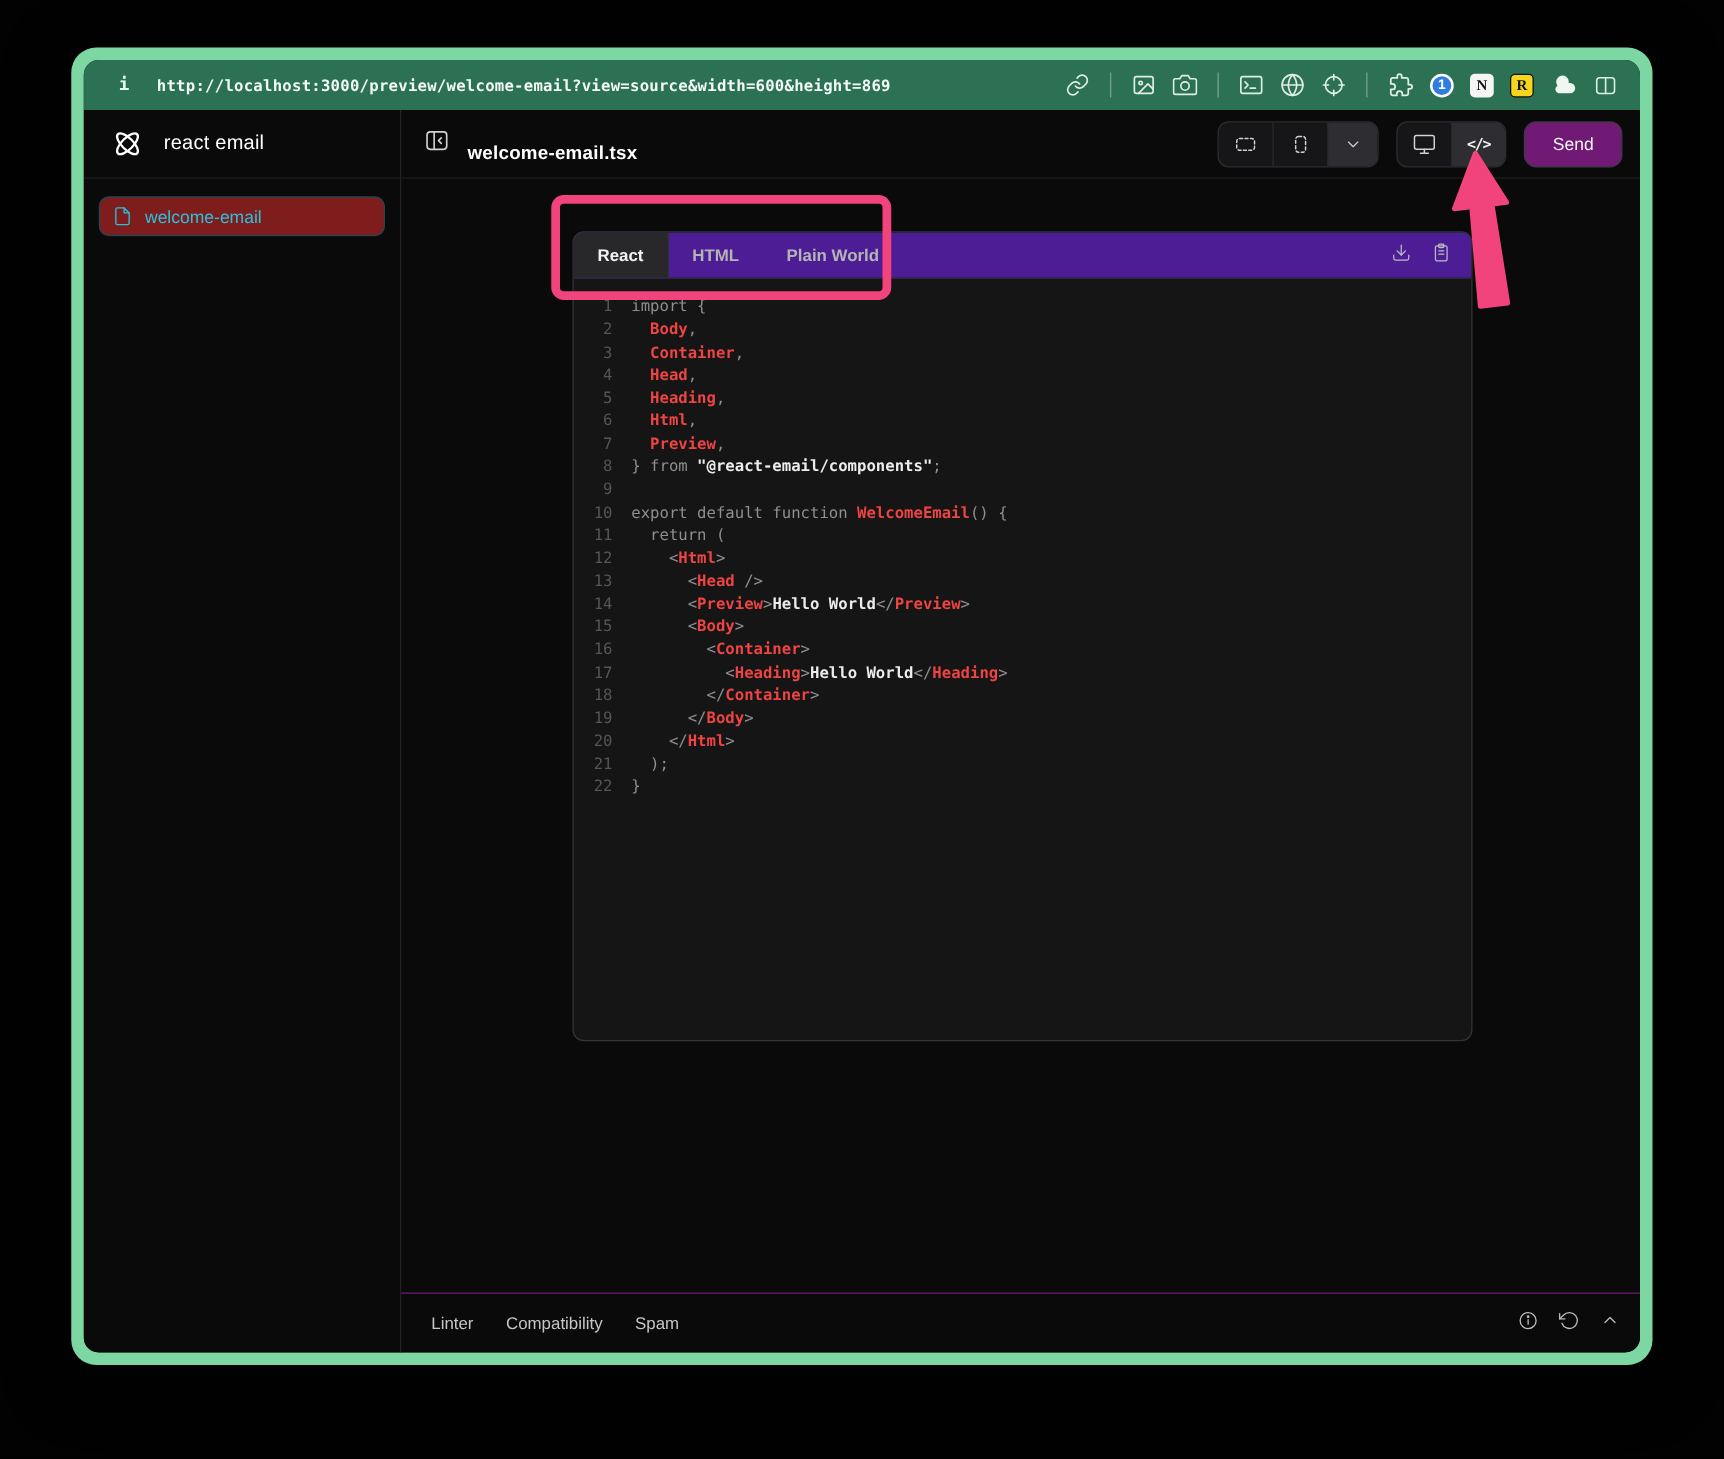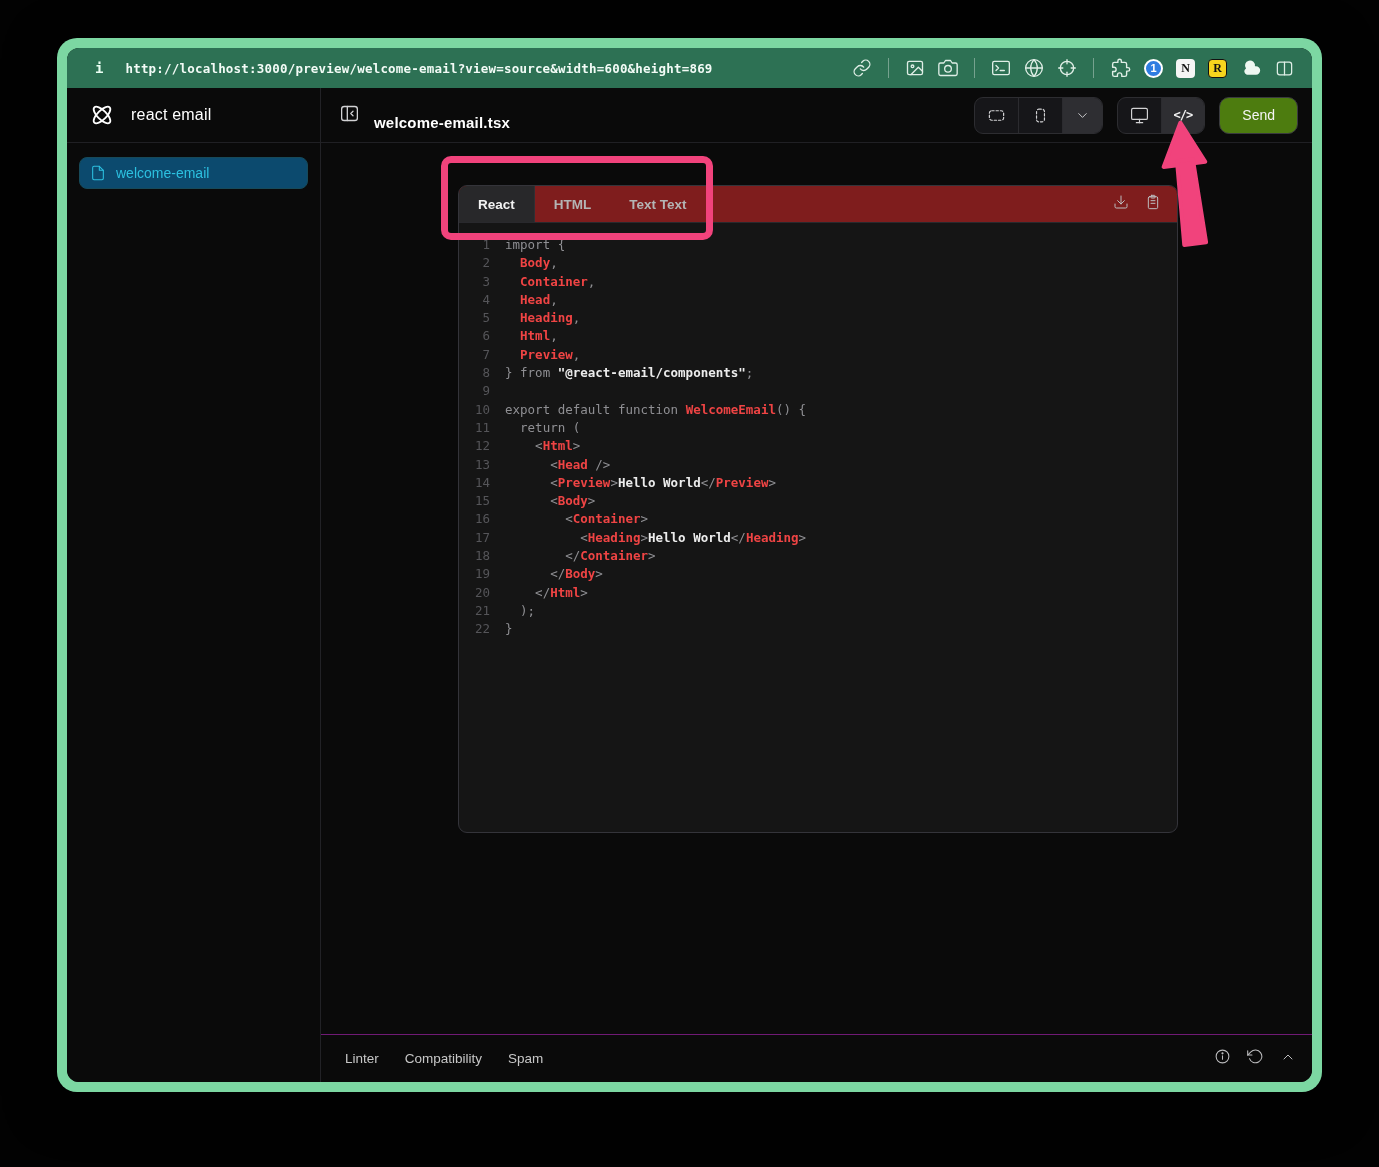--- a/index.html
+++ b/index.html
@@ -34,45 +34,45 @@
 
   .sidebar { width:254px; flex:0 0 auto; border-right:1px solid #222226; display:flex; flex-direction:column; }
   .logo-row { height:55px; display:flex; align-items:center; gap:16px; padding:0 22px;
               border-bottom:1px solid #202024; }
   .logo-text { color:#fff; font-size:16px; font-weight:500; letter-spacing:.2px; }
   .nav { padding:14px 12px; display:flex; flex-direction:column; gap:4px; }
   .nav-row { height:32px; display:flex; align-items:center; gap:10px; padding:0 10px;
              border-radius:8px; cursor:default; }
   .nav-row .lbl { font-size:14px; color:#d6d6d6; font-weight:500; }
   .nav-row .spacer { flex:1; }
-  .nav-row.selected { background:#0c4a6e; border:1px solid #174a5a; }
+  .nav-row.selected { background:#7f1d1d; border:1px solid #174a5a; }
   .nav-row.selected .lbl { color:#2cc0e0; }
 
   .main { flex:1; display:flex; flex-direction:column; min-width:0; }
   .app-header { height:55px; flex:0 0 auto; display:flex; align-items:center;
                 border-bottom:1px solid #202024; padding:0 14px 0 18px; }
   .doc-title { color:#fff; font-size:15px; font-weight:600; margin-left:14px; letter-spacing:.2px;margin-top:15px; }
   .header-right { margin-left:auto; display:flex; align-items:center; gap:14px; }
   .btn-group { display:flex; align-items:stretch; height:37px; background:#161619;
                border:1px solid #2d2d31; border-radius:9px; overflow:hidden; }
   .seg { display:flex; align-items:center; justify-content:center; padding:0 12px; color:#d6d6d6; }
   .seg + .seg { border-left:1px solid #2b2b2f; }
   .seg.lit { background:#2e2e32; }
   .code-glyph { font:bold 12px "DejaVu Sans Mono", monospace; color:#f2f2f2; letter-spacing:-1px; }
-  .send-btn { height:37px; padding:0 22px; background:#4d7c0f; border:1px solid #3a3a3f;
+  .send-btn { height:37px; padding:0 22px; background:#701a75; border:1px solid #3a3a3f;
               border-radius:10px; color:#f5f5f5; font-size:14px; font-weight:500;
               display:flex; align-items:center; cursor:pointer; font-family:inherit; }
 
   .content { flex:1; position:relative; min-height:0; }
 
   
   .code-panel { position:absolute; left:137px; top:42px; width:720px; height:648px;
                 background:#151515; border:1px solid #34343a; border-radius:9px;
                 display:flex; flex-direction:column; overflow:hidden; }
-  .tabbar { height:37px; flex:0 0 auto; background:#7f1d1d; border-bottom:1px solid #29292d;
+  .tabbar { height:37px; flex:0 0 auto; background:#4c1d95; border-bottom:1px solid #29292d;
             display:flex; align-items:stretch; }
   .tab { display:flex; align-items:center; padding:0 19px; font-size:13.5px; font-weight:600;
          color:#b4b4b4; cursor:default; }
   .tab.active { background:#28282a; color:#f2f2f2; border-right:1px solid #303034; }
   .tabbar-right { margin-left:auto; display:flex; align-items:center; gap:16px; padding-right:16px; }
   .code-scroll { flex:1; padding:13px 0 0 0; overflow:hidden;
                  font:12.5px/18.3px "DejaVu Sans Mono", monospace; }
   .code-line { display:flex; white-space:pre; }
   .ln { width:31px; flex:0 0 auto; text-align:right; color:#555559; user-select:none; }
   .lc { padding-left:15px; }
@@ -238,21 +238,21 @@
               </div>
               <button class="send-btn">Send</button>
             </div>
           </header>
 
           <div class="content">
             <div class="code-panel">
               <div class="tabbar">
                 <span class="tab active">React</span>
                 <span class="tab">HTML</span>
-                <span class="tab">Text Text</span>
+                <span class="tab">Plain World</span>
                 <span class="tabbar-right">
                   <span><svg class="ic-gray" width="16" height="16" viewBox="0 0 24 24">
                         <path d="M21 15v4a2 2 0 0 1-2 2H5a2 2 0 0 1-2-2v-4"></path>
                         <polyline points="7 10 12 15 17 10"></polyline>
                         <line x1="12" y1="15" x2="12" y2="3"></line>
                       </svg></span>
                   <span><svg class="ic-gray" width="16" height="16" viewBox="0 0 24 24">
                         <rect x="5" y="4" width="14" height="18" rx="2"></rect>
                         <rect x="9" y="2" width="6" height="4" rx="1"></rect>
                         <line x1="9" y1="10" x2="15" y2="10"></line>

